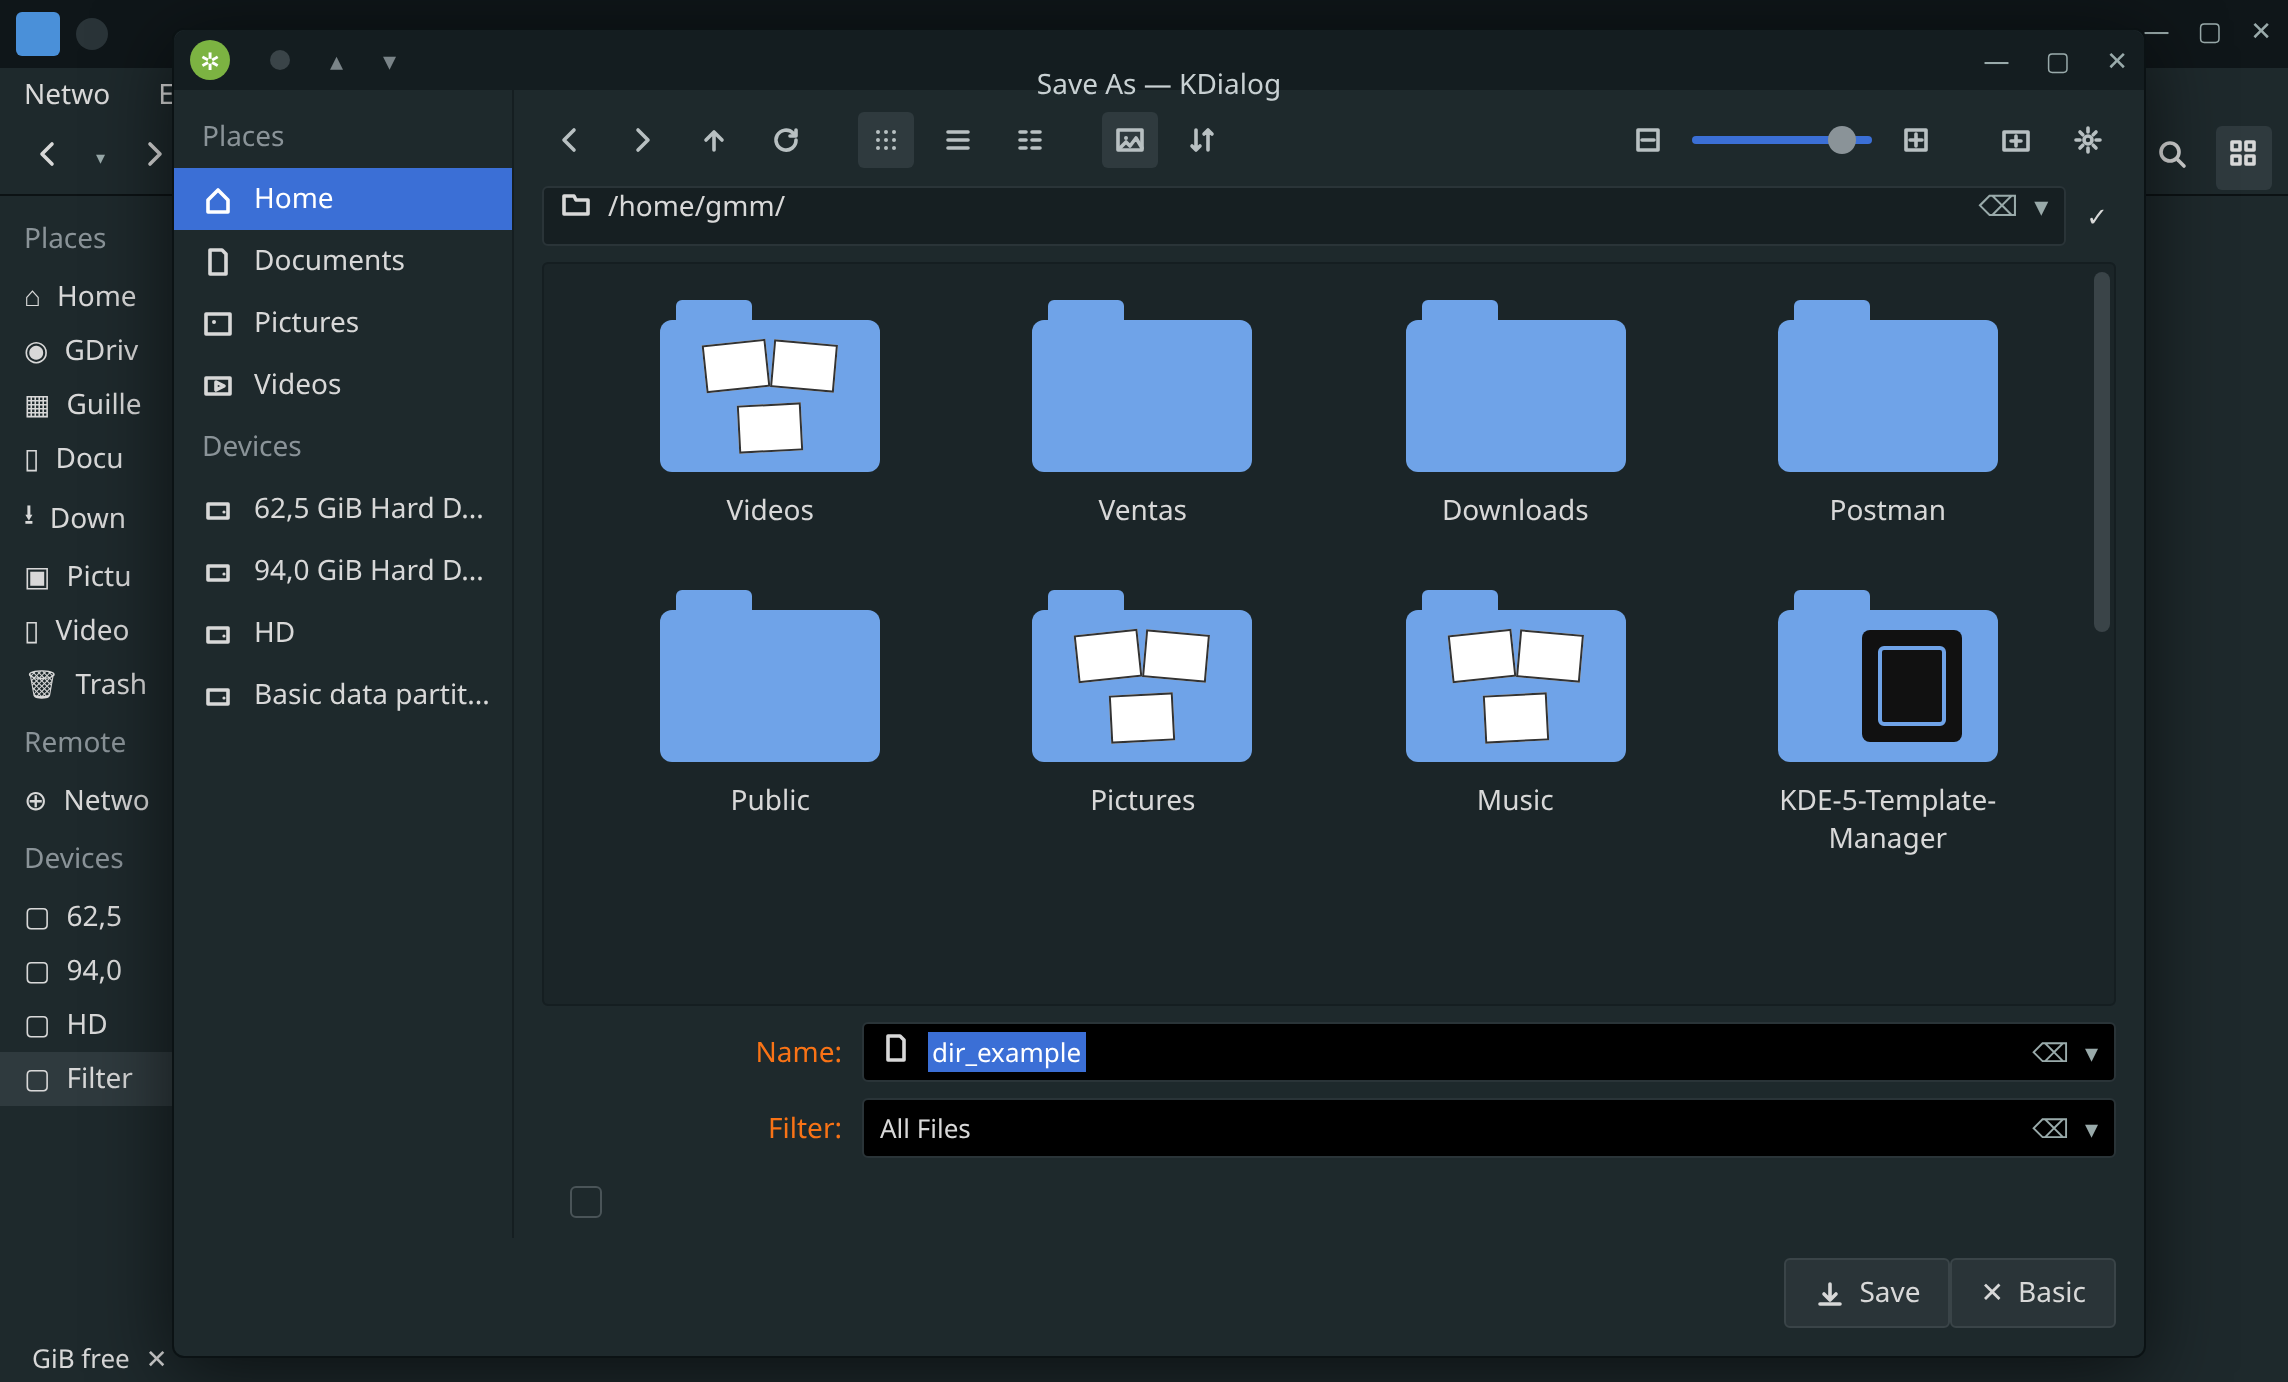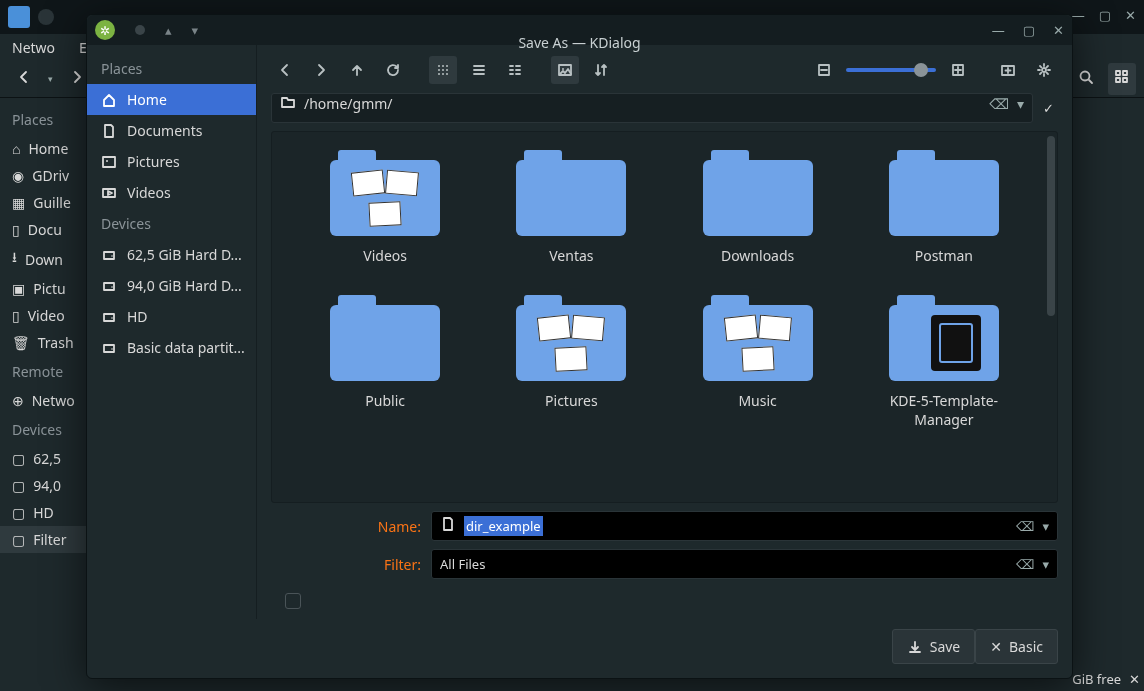--- a/index.html
+++ b/index.html
@@ -8,21 +8,21 @@
 
 .bg-window { position: absolute; top: 0; left: 0; right: 0; bottom: 0; background: #1e292c; }
 .bg-titlebar { height: 34px; background: #0f1619; display: flex; align-items: center; padding: 0 8px; gap: 8px; }
 .bg-titlebar .circle { width: 16px; height: 16px; border-radius: 50%; }
 .bg-menubar { height: 26px; display: flex; align-items: center; padding: 0 12px; gap: 24px; color: #d8d8d8; font-size: 14px; }
 .bg-toolbar { height: 38px; display: flex; align-items: center; padding: 0 8px; gap: 8px; border-bottom: 1px solid #0c1214; }
 .bg-sidebar { position: absolute; left: 0; top: 98px; bottom: 24px; width: 95px; padding: 6px 0; }
 .bg-sidebar .section { padding: 6px 12px; color: #8a9398; font-size: 14px; }
 .bg-sidebar .item { padding: 4px 12px; display: flex; align-items: center; gap: 8px; font-size: 14px; white-space: nowrap; overflow: hidden; }
 .bg-sidebar .item.sel { background: #2f3a3e; }
-.bg-status { position: absolute; bottom: 0; left: 0; right: 0; height: 24px; display: flex; align-items: center; justify-content: flex-end; padding: 0 4px; font-size: 13px; gap: 8px; margin-top: 32px; }
+.bg-status { position: absolute; bottom: 0; left: 0; right: 0; height: 24px; display: flex; align-items: center; justify-content: flex-start; padding: 0 16px; font-size: 13px; gap: 8px; margin-top: 32px; }
 .bg-winctl { position: absolute; top: 6px; right: 8px; display: flex; gap: 14px; color: #9aa; }
 
 
 .dialog { position: absolute; left: 86px; top: 14px; width: 987px; height: 665px; background: #1e292c; border: 1px solid #0b1214; border-radius: 6px; box-shadow: 0 8px 40px rgba(0,0,0,0.6); display: flex; flex-direction: column; }
 .dlg-titlebar { height: 30px; background: #141d20; display: flex; align-items: center; padding: 0 8px; border-radius: 6px 6px 0 0; position: relative; }
 .dlg-titlebar .left-icons { display: flex; gap: 20px; align-items: center; color: #7a8488; }
 .dlg-titlebar .title { position: absolute; left: 50%; transform: translateX(-50%); color: #c8d0d2; font-size: 14px; margin-top: 24px; }
 .dlg-titlebar .winctl { position: absolute; right: 8px; display: flex; gap: 18px; color: #9aa; }
 
 .dlg-body { flex: 1; display: flex; }

